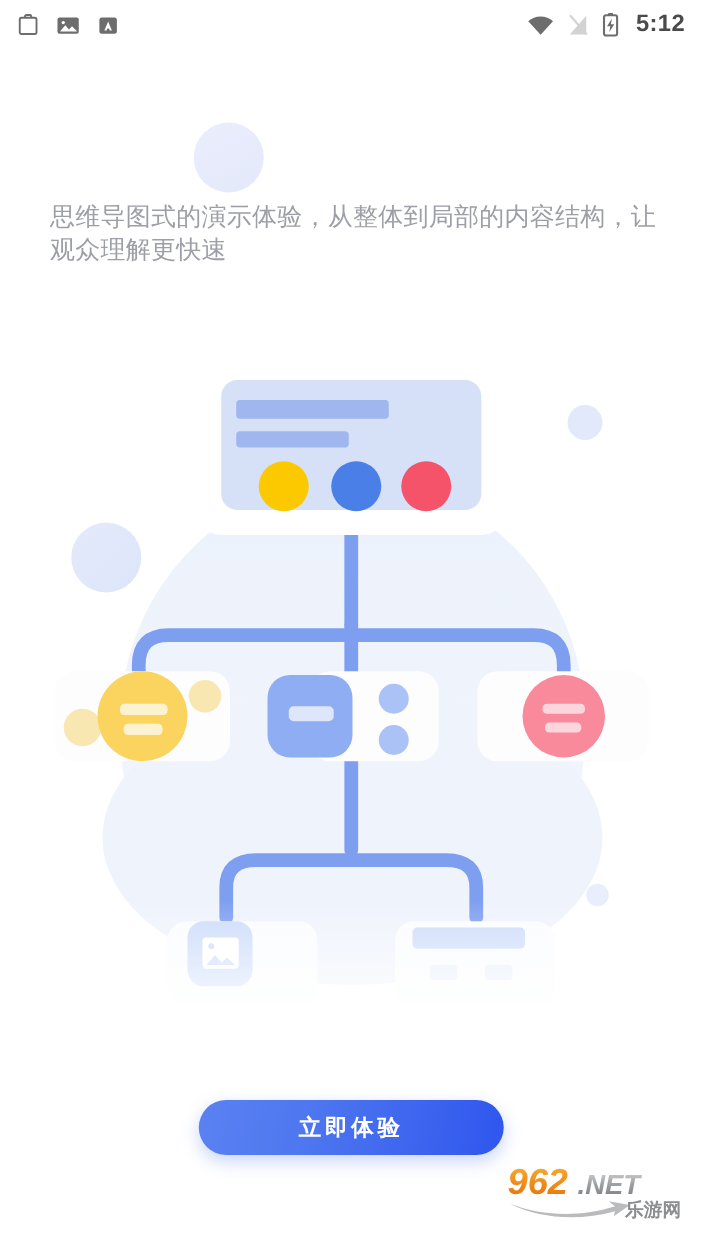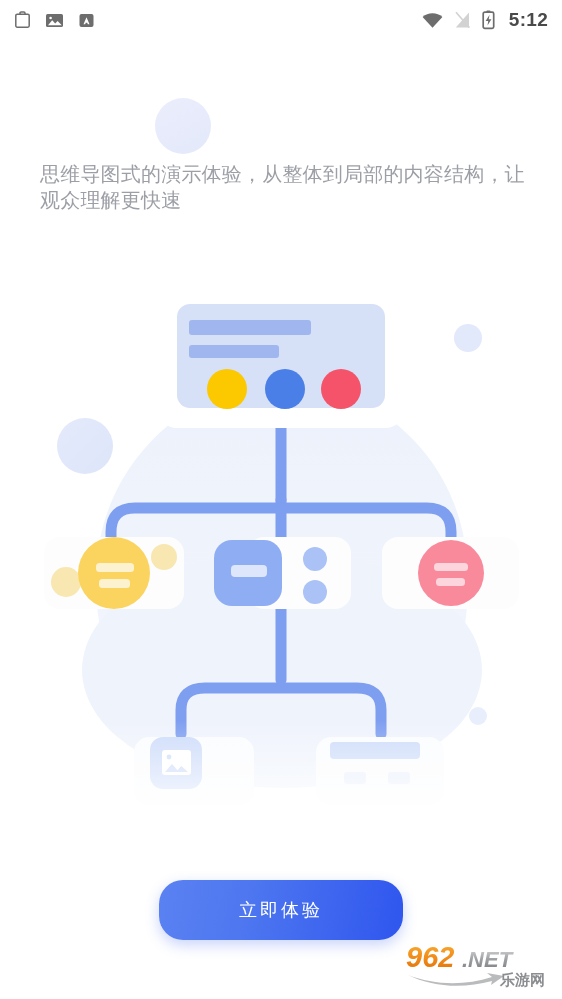--- a/index.html
+++ b/index.html
@@ -47,32 +47,32 @@
   }
 
   
   .illus{
     position:absolute; left:0; top:250px; width:562px; height:580px;
   }
   .illus svg{ display:block; }
 
   
   .cta{
-    position:absolute; left:159px; top:880px; width:244px; height:60px;
+    position:absolute; left:159px; top:880px; width:244px; height:44px;
     border-radius:24px; border:none; cursor:pointer;
     background:linear-gradient(100deg,#5b82f2 0%,#4e77f0 35%,#2f56ee 100%);
-    color:#ffffff; font-size:18px; letter-spacing:3px; font-weight:400;
+    color:#ffffff; font-size:18px; letter-spacing:3px; font-weight:700;
     font-family:"Liberation Sans","DejaVu Sans",sans-serif;
     box-shadow:0 5px 14px rgba(62,102,238,.28);
     display:flex; align-items:center; justify-content:center;
   }
 
   
   .watermark{
-    position:absolute; right:6px; bottom:6px; width:152px; height:56px;
+    position:absolute; right:6px; bottom:18px; width:152px; height:56px;
     pointer-events:none;
   }
 </style>
 </head>
 <body>
 
 <div class="statusbar">
   <div class="sb-left">
     <svg class="sb-ic" width="17" height="19" viewBox="0 0 17 19">
       <path d="M3.2 3.2h10.6c.8 0 1.4.6 1.4 1.4v10.2c0 .8-.6 1.4-1.4 1.4H3.2c-.8 0-1.4-.6-1.4-1.4V4.6c0-.8.6-1.4 1.4-1.4z" fill="none" stroke="#6d6d6d" stroke-width="1.5"></path>

